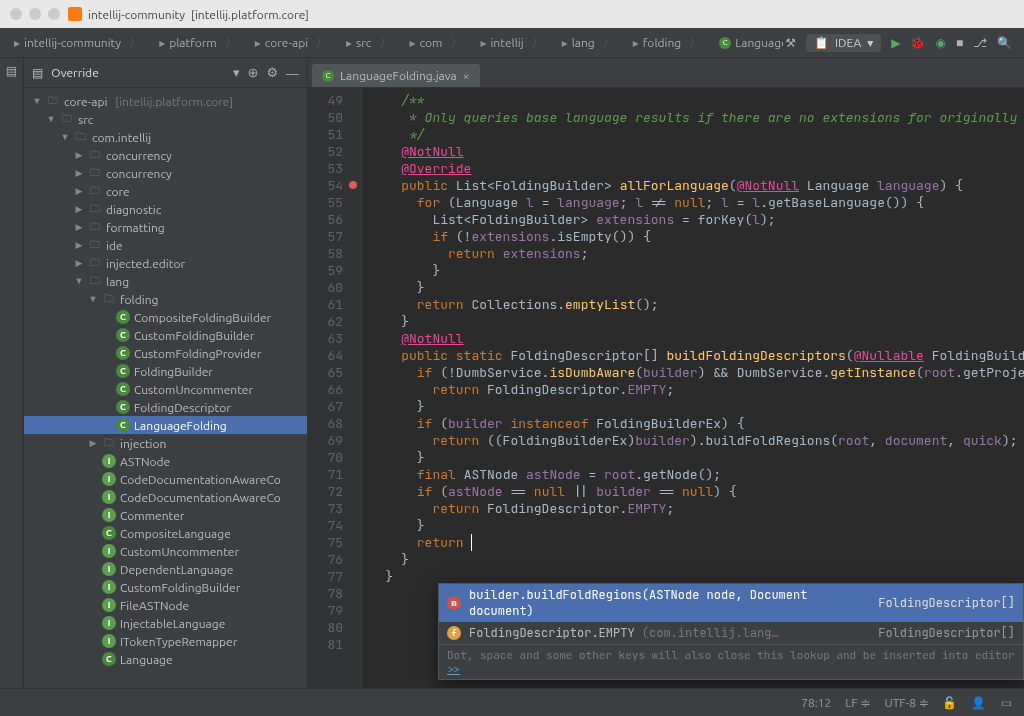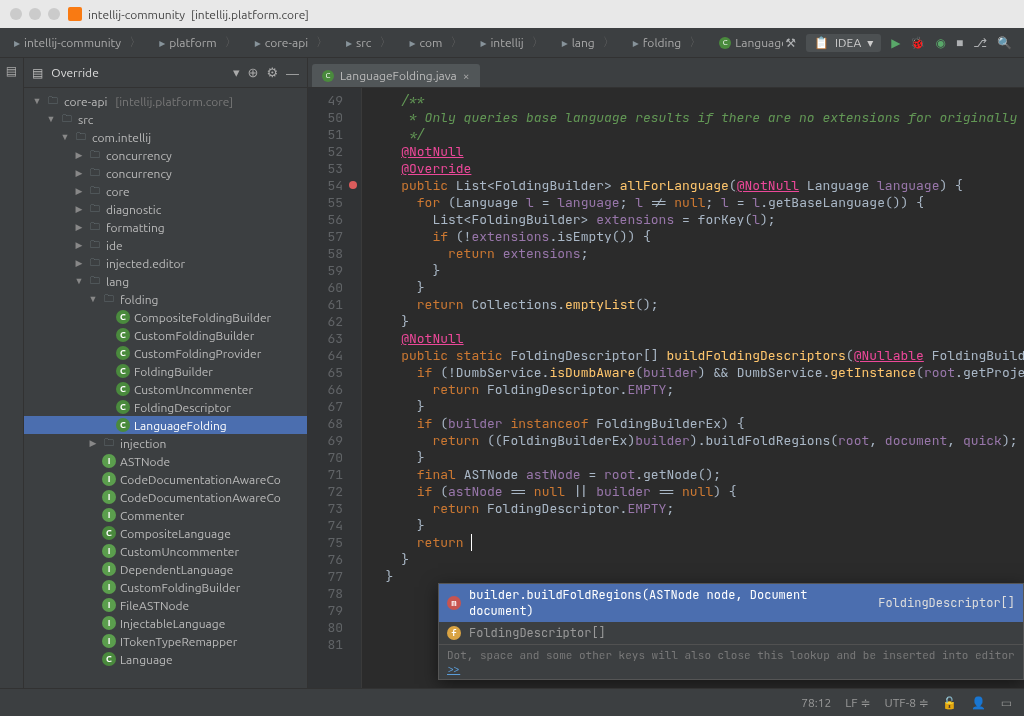--- a/index.html
+++ b/index.html
@@ -399,20 +399,21 @@
         </div>
       <div class="code" id="code"><div>    <span class="doc">/**</span></div><div>    <span class="doc"> * Only queries base language results if there are no extensions for originally requested </span></div><div>    <span class="doc"> */</span></div><div>    <span class="ann">@NotNull</span></div><div>    <span class="ann">@Override</span></div><div>    <span class="kw">public</span> List&lt;FoldingBuilder&gt; <span class="fn">allForLanguage</span>(<span class="ann">@NotNull</span> Language <span class="param">language</span>) {</div><div>      <span class="kw">for</span> (Language <span class="param">l</span> = <span class="param">language</span>; <span class="param">l</span> != <span class="kw">null</span>; <span class="param">l</span> = <span class="param">l</span>.getBaseLanguage()) {</div><div>        List&lt;FoldingBuilder&gt; <span class="param">extensions</span> = forKey(<span class="param">l</span>);</div><div>        <span class="kw">if</span> (!<span class="param">extensions</span>.isEmpty()) {</div><div>          <span class="kw">return</span> <span class="param">extensions</span>;</div><div>        }</div><div>      }</div><div>      <span class="kw">return</span> Collections.<span class="fn">emptyList</span>();</div><div>    }</div><div></div><div>    <span class="ann">@NotNull</span></div><div>    <span class="kw">public static</span> FoldingDescriptor[] <span class="fn">buildFoldingDescriptors</span>(<span class="ann">@Nullable</span> FoldingBuilder </div><div>      <span class="kw">if</span> (!DumbService.<span class="fn">isDumbAware</span>(<span class="param">builder</span>) &amp;&amp; DumbService.<span class="fn">getInstance</span>(<span class="param">root</span>.getProject()).isDum</div><div>        <span class="kw">return</span> FoldingDescriptor.<span class="param">EMPTY</span>;</div><div>      }</div><div></div><div>      <span class="kw">if</span> (<span class="param">builder</span> <span class="kw">instanceof</span> FoldingBuilderEx) {</div><div>        <span class="kw">return</span> ((FoldingBuilderEx)<span class="param">builder</span>).buildFoldRegions(<span class="param">root</span>, <span class="param">document</span>, <span class="param">quick</span>);</div><div>      }</div><div>      <span class="kw">final</span> ASTNode <span class="param">astNode</span> = <span class="param">root</span>.getNode();</div><div>      <span class="kw">if</span> (<span class="param">astNode</span> == <span class="kw">null</span> || <span class="param">builder</span> == <span class="kw">null</span>) {</div><div>        <span class="kw">return</span> FoldingDescriptor.<span class="param">EMPTY</span>;</div><div>      }</div><div></div><div>      <span class="kw">return</span> <span class="caret"></span></div><div>    }</div><div>  }</div><div></div></div>
       <div class="popup" id="popup">
           <div class="popup-row sel">
             <span class="m red">m</span>
             <span class="sig">builder.buildFoldRegions(ASTNode node, Document document)</span>
             <span class="ret">FoldingDescriptor[]</span>
           </div>
           <div class="popup-row">
             <span class="m orange">f</span>
+            <span class="sig">FoldingDescriptor.EMPTY <span class="dim">(com.intellij.lang…</span></span>
             <span class="ret">FoldingDescriptor[]</span>
           </div>
           <div class="popup-hint">Dot, space and some other keys will also close this lookup and be inserted into editor <a>&gt;&gt;</a></div>
         </div>
     </div>
   </div>
 </div>
 
 <div class="statusbar">
   <span>78:12</span>

